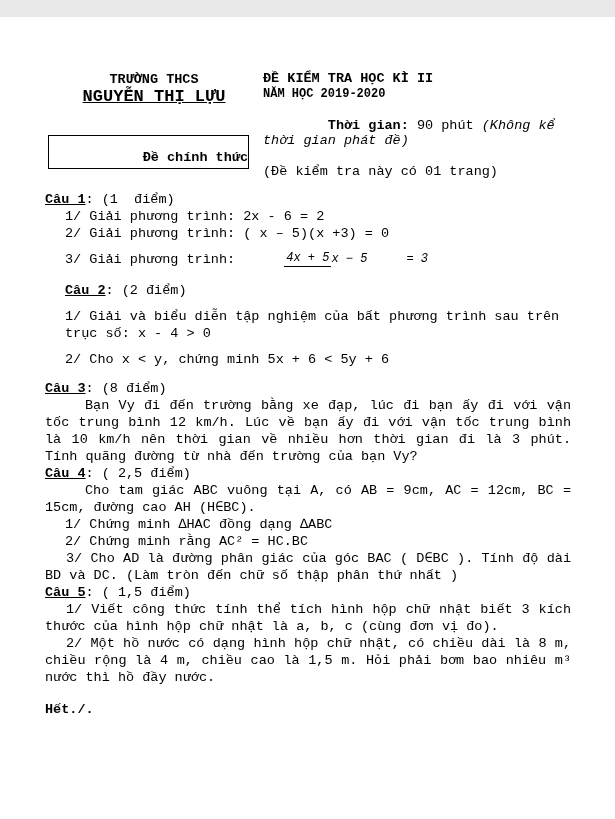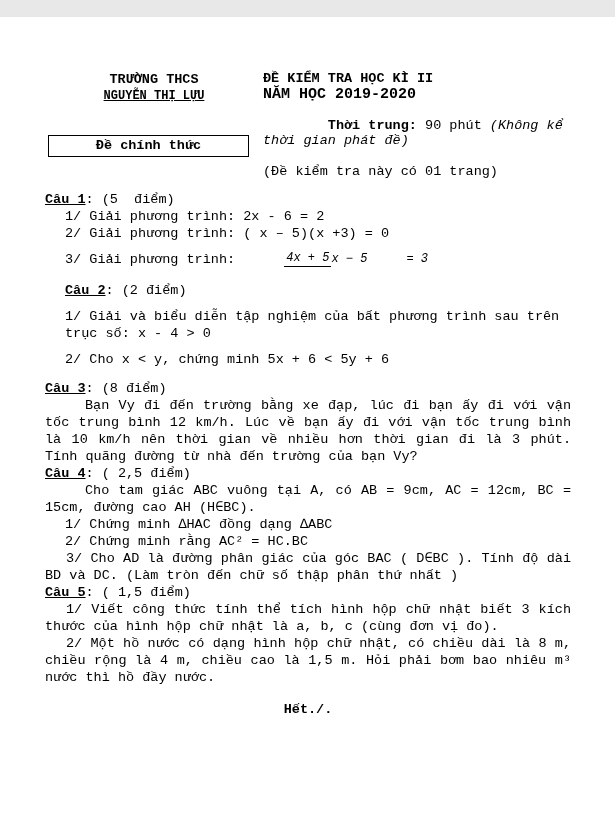--- a/index.html
+++ b/index.html
@@ -17,37 +17,37 @@
     margin: 17px auto;
   }
   
   .header { display: flex; flex-direction: row; margin-bottom: 11px; }
   .header-left {
     width: 218px;
     text-align: center;
     flex-shrink: 0;
   }
   .school-line1 { font-weight: bold; font-size: 13.5px; }
-  .school-line2 { font-weight: bold; font-size: 12px; text-decoration: underline; }
+  .school-line2 { font-weight: bold; font-size: 17px; text-decoration: underline; }
   .official-box {
     margin-top: 30px;
     margin-left: 3px;
     margin-right: 14px;
     border: 1.5px solid #000;
     font-weight: bold;
-    text-align: center;
-    padding: 1px 0 2px 0;
+    text-align: right;
+    padding: 13px 0 2px 0;
   }
   .header-right {
     flex: 1;
     text-align: left;
     line-height: 15.5px;
   }
   .exam-title { font-weight: bold; font-size: 13.5px; }
-  .exam-year { font-weight: bold; font-size: 15px; }
+  .exam-year { font-weight: bold; font-size: 12px; }
   .exam-subject { font-weight: bold; font-size: 13.5px; }
   .exam-time .lbl { font-weight: bold; }
   .exam-time .note { font-style: italic; }
   
   .q-heading { white-space: pre-wrap; }
   .q-label { font-weight: bold; text-decoration: underline; }
   .item { margin-left: 20px; white-space: pre-wrap; }
   .frac-line { display: flex; align-items: center; margin-top: 2px; margin-bottom: 2px; height: 31px; gap: 35px; }
   .frac {
     display: inline-flex;
@@ -66,21 +66,21 @@
     text-indent: 40px;
   }
   .para-item {
     text-align: justify;
     text-indent: 21px;
   }
   .q2-block { margin-top: 7px; }
   .q2-block .item { margin-top: 9px; }
   .q3-block { margin-top: 12px; }
   .footer-end {
-    text-align: center;
+    text-align: left;
     font-weight: bold;
     margin-top: 15px;
   }
 </style>
 </head>
 <body>
 
 <div class="page">
 
   <div class="header">
@@ -88,28 +88,28 @@
       <div class="school-line1">TRƯỜNG THCS</div>
       <div class="school-line2">NGUYỄN THỊ LỰU</div>
       <div class="official-box">
         <span>Đề chính thức</span>
       </div>
     </div>
     <div class="header-right">
       <div class="exam-title">ĐỀ KIỂM TRA HỌC KÌ II</div>
       <div class="exam-year">NĂM HỌC 2019-2020</div>
       <div class="exam-time" style="white-space: pre-wrap;">
-        <span class="lbl">Thời trung:</span><span> 90 phút </span><span class="note">(Không kể thời gian phát đề)</span>
+        <span class="lbl">Thời gian:</span><span> 90 phút </span><span class="note">(Không kể thời gian phát đề)</span>
       </div>
       <div class="exam-pages">(Đề kiểm tra này có 01 trang)</div>
     </div>
   </div>
 
   <div>
-    <div class="q-heading"><span class="q-label">Câu 1</span><span>: (5  điểm)</span></div>
+    <div class="q-heading"><span class="q-label">Câu 1</span><span>: (1  điểm)</span></div>
     <div class="item">1/ Giải phương trình: 2x - 6 = 2</div>
     <div class="item">2/ Giải phương trình: ( x – 5)(x +3) = 0</div>
     <div class="item frac-line">
       <span style="white-space: pre;">3/ Giải phương trình: </span>
       <span class="frac">
         <span class="num">4x + 5</span>
         <span class="den">x − 5</span>
       </span>
       <span class="frac-suffix">= 3</span>
     </div>

